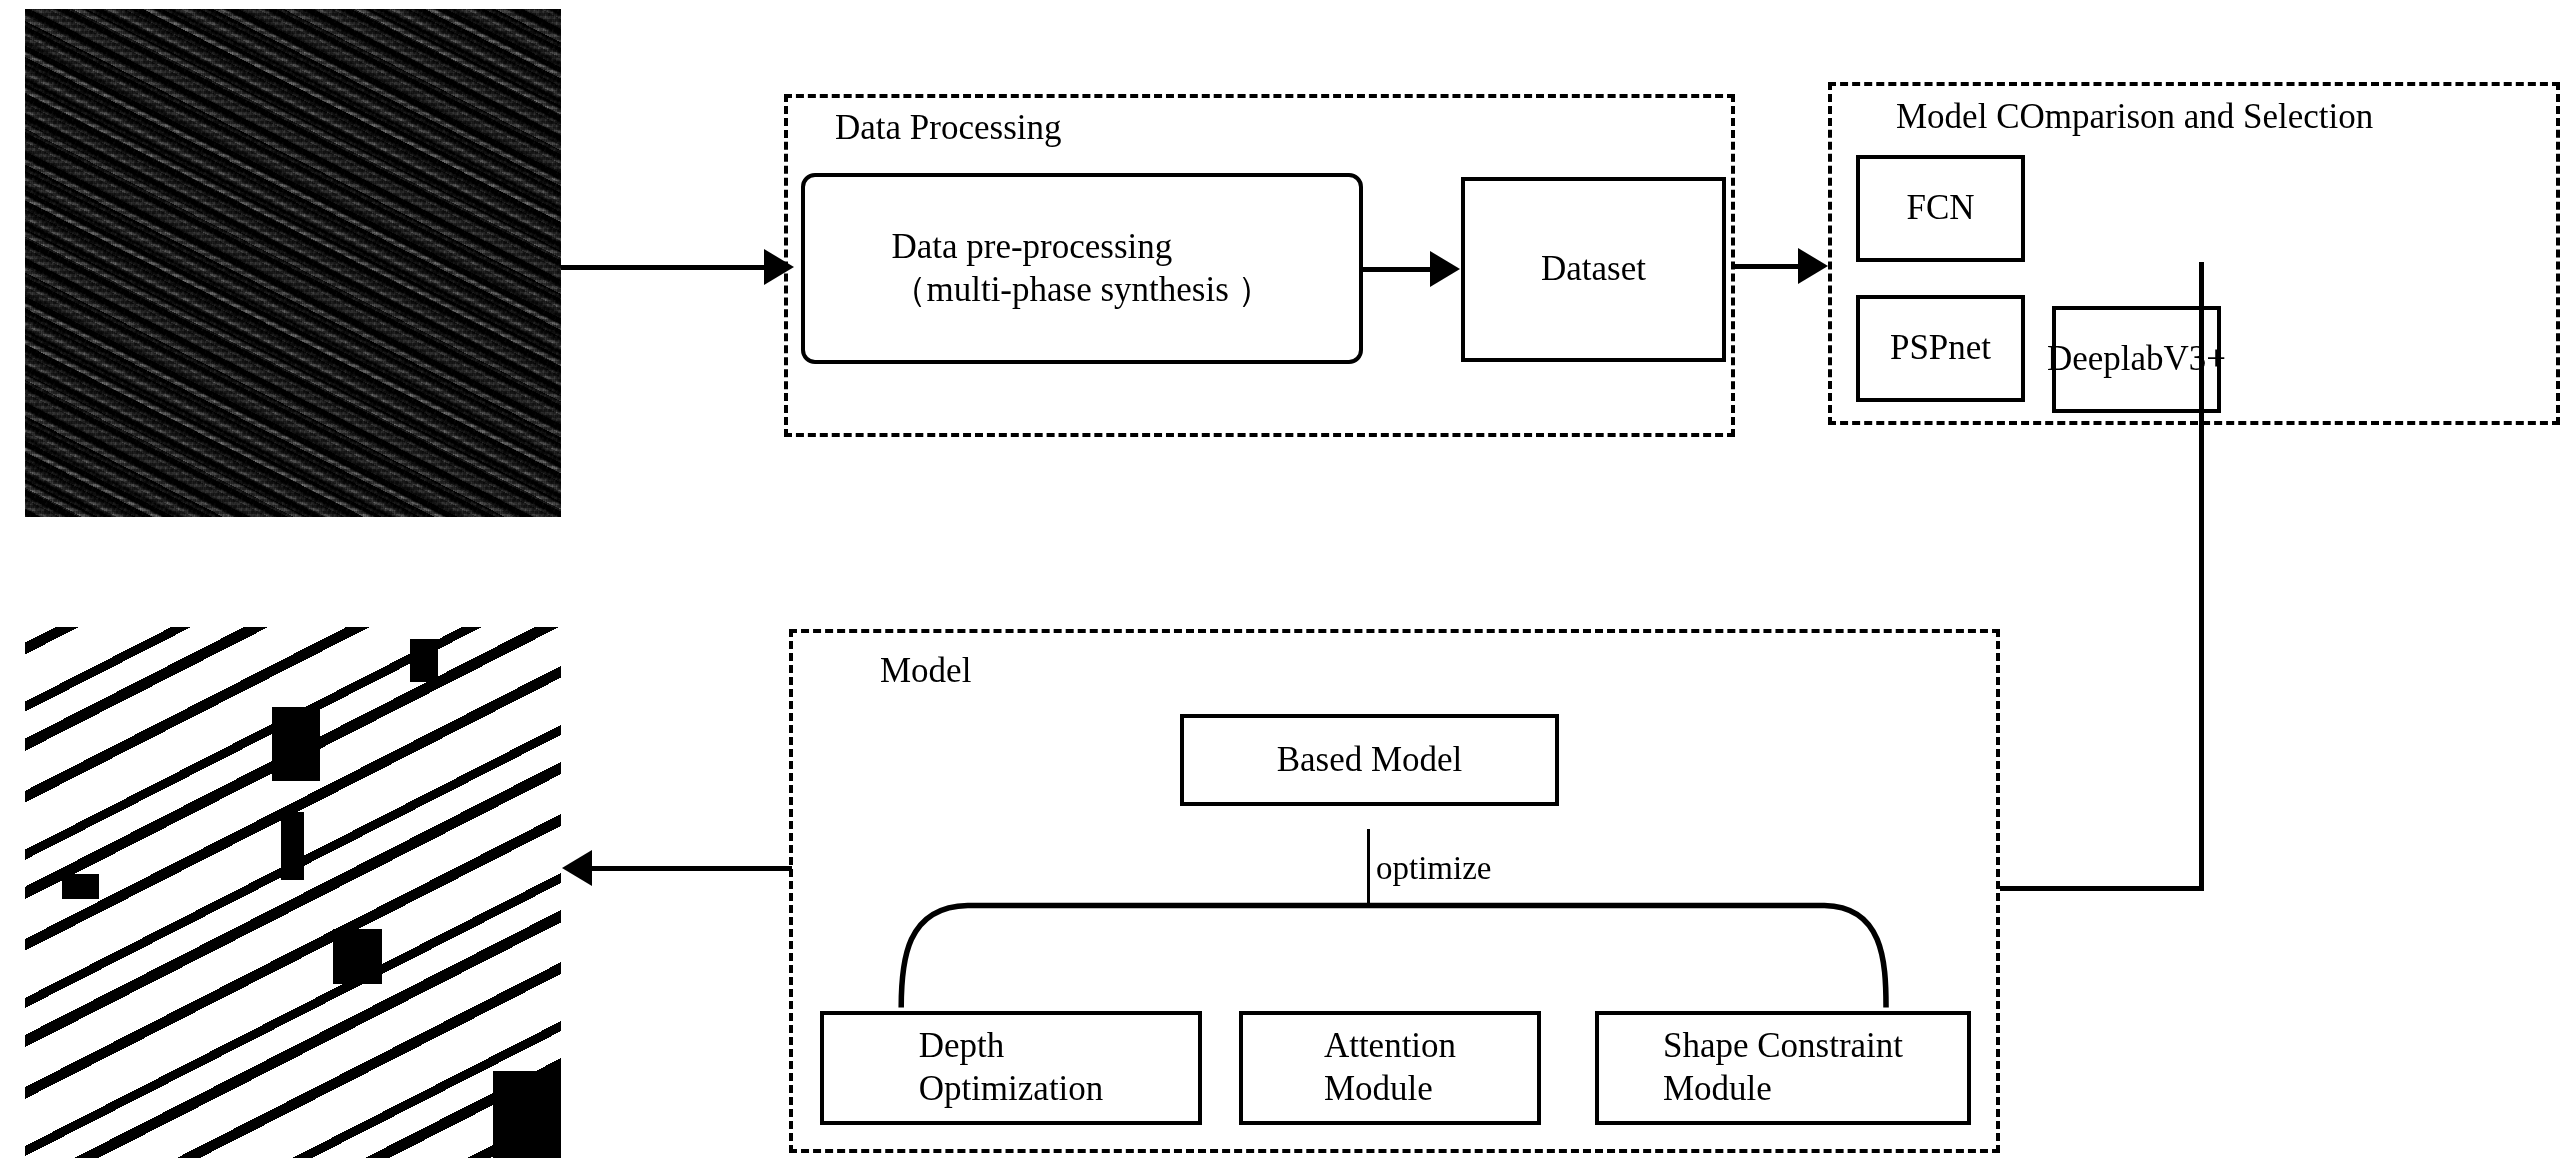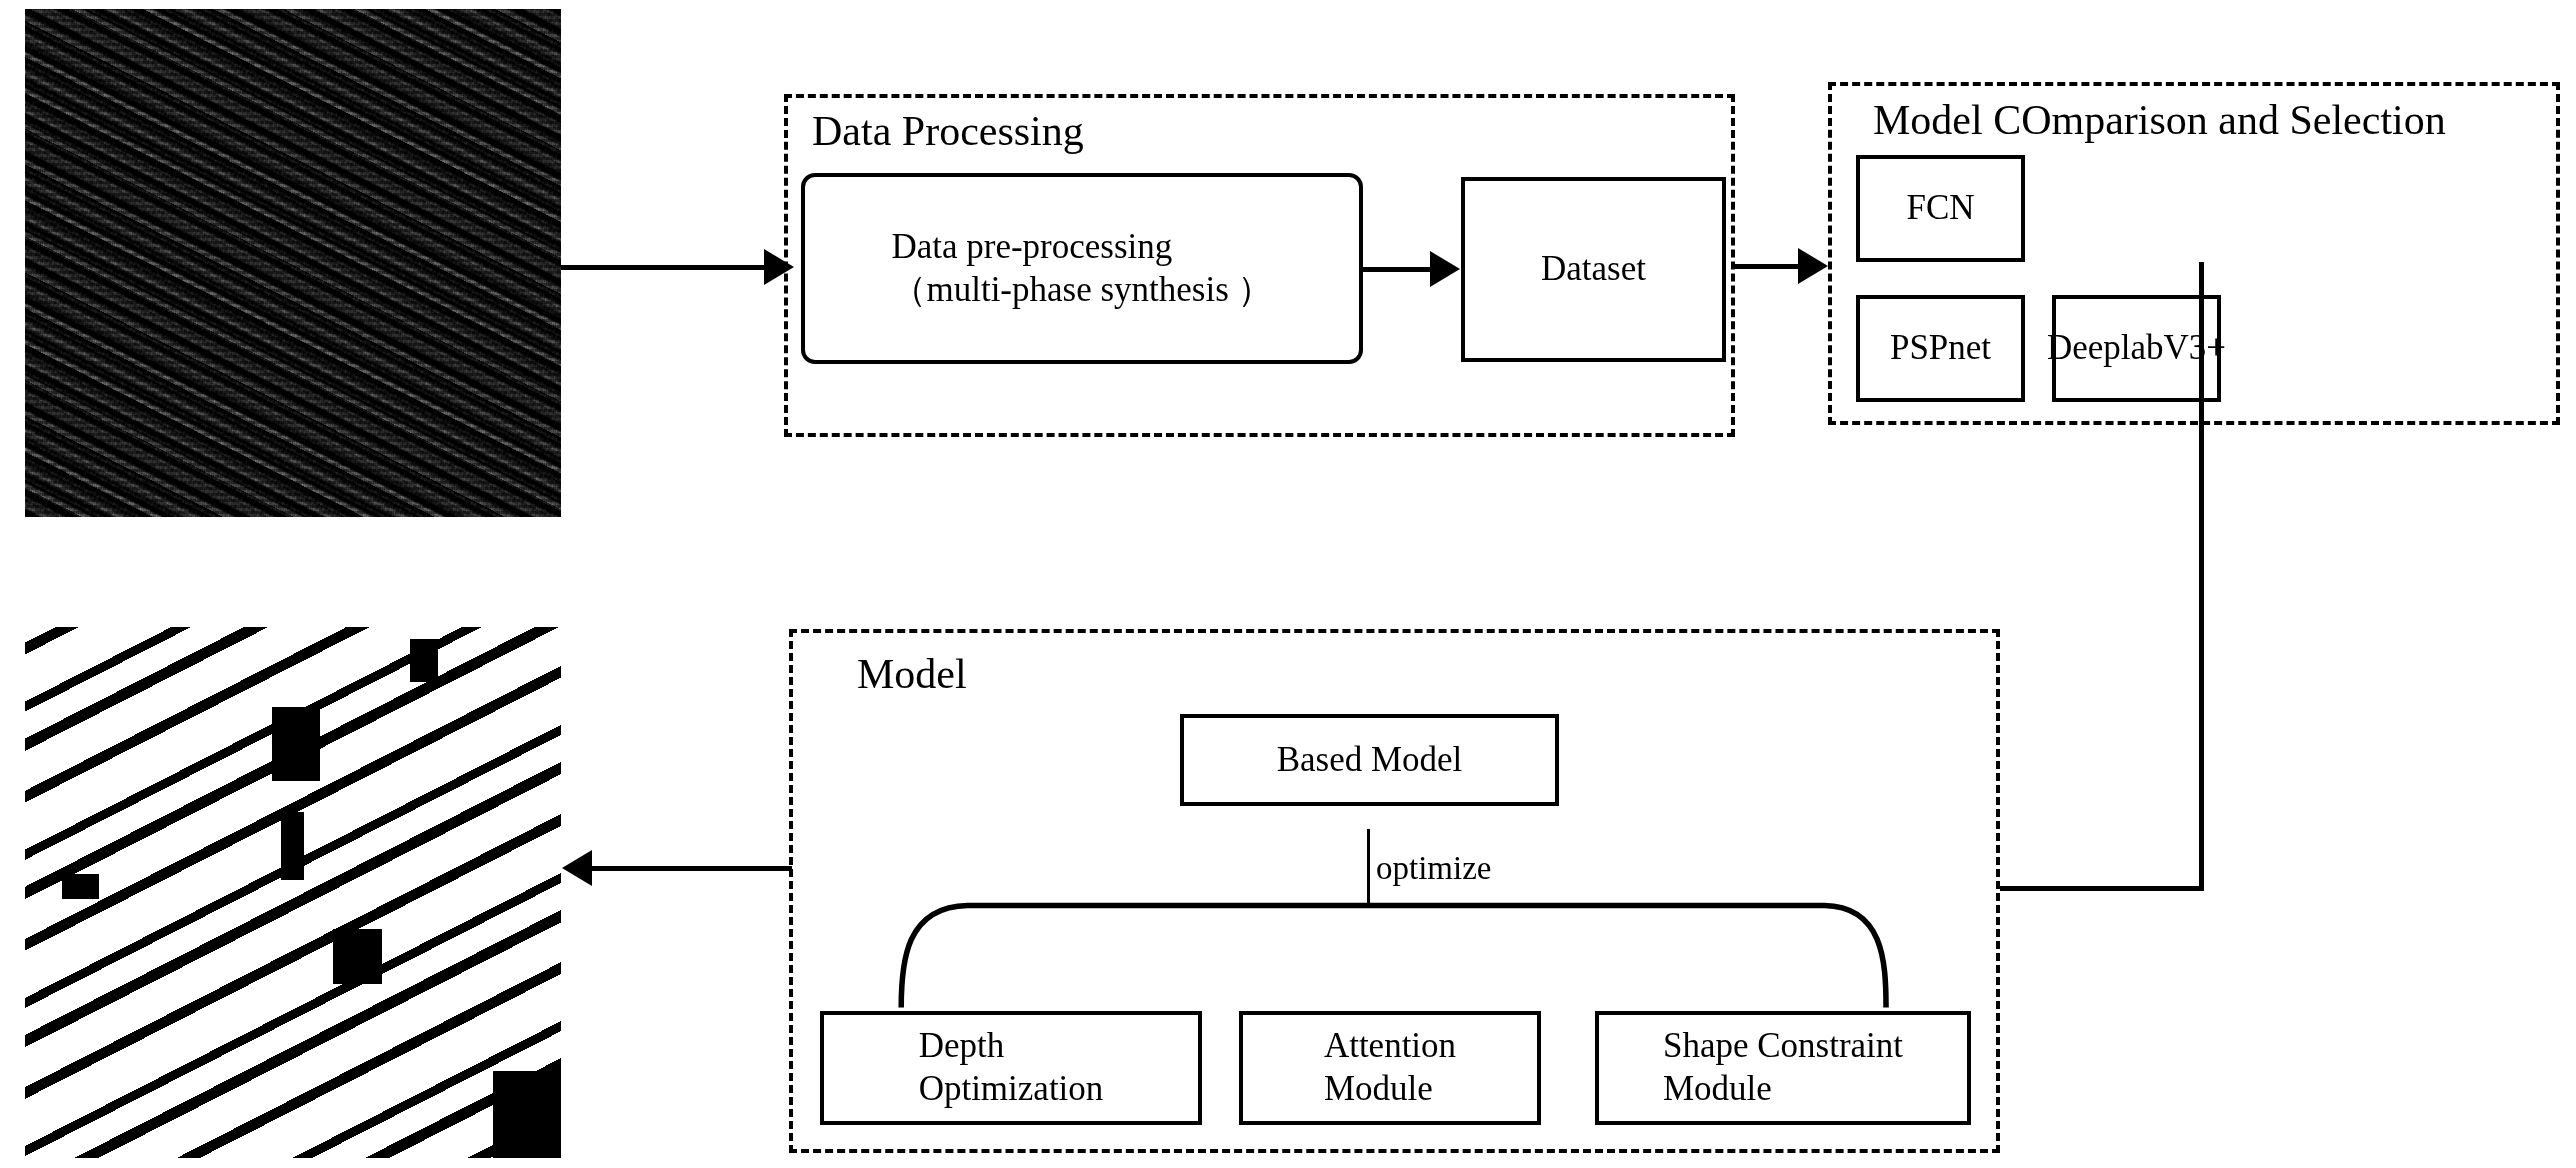--- a/index.html
+++ b/index.html
@@ -39,21 +39,21 @@
         #fff 10.5px, #fff 46px,
         #000 46px, #000 57px,
         #fff 57px, #fff 81px,
         #000 81px, #000 90px,
         #fff 90px, #fff 132px);
   }
   .mask-break{position:absolute;background:#000;}
 
   
   .dashed{position:absolute;border:4.3px dashed #000;box-sizing:border-box;background:transparent;}
-  .grp-title{position:absolute;font-size:42px;line-height:1;white-space:nowrap;}
+  .grp-title{position:absolute;font-size:35px;line-height:1;white-space:nowrap;margin-left:23px;}
 
   
   .box{position:absolute;box-sizing:border-box;border:4.3px solid #000;background:#fff;
        display:flex;align-items:center;justify-content:center;}
   .box span{display:block;font-size:35px;line-height:1.22;}
 
   
   .hline{position:absolute;height:5px;background:#000;}
   .vline{position:absolute;width:5px;background:#000;}
   .arrow-r{position:absolute;width:0;height:0;border-top:18.5px solid transparent;
@@ -98,21 +98,21 @@
 
   <div class="dashed" style="left:1828px;top:82px;width:732px;height:343px;"></div>
   <div class="grp-title" style="left:1873px;top:99px;">Model COmparison and Selection</div>
 
   <div class="box" style="left:1856px;top:155px;width:169px;height:107px;">
     <span>FCN</span>
   </div>
   <div class="box" style="left:1856px;top:295px;width:169px;height:107px;">
     <span>PSPnet</span>
   </div>
-  <div class="box" style="left:2052px;top:295px;width:169px;height:107px;">
+  <div class="box" style="left:2052px;top:306px;width:169px;height:107px;">
     <span>DeeplabV3+</span>
   </div>
 
   <div class="vline" style="left:2199px;top:262px;height:629px;"></div>
   <div class="hline" style="left:2000px;top:886px;width:204px;"></div>
 
   <div class="dashed" style="left:789px;top:629px;width:1211px;height:524px;"></div>
   <div class="grp-title" style="left:857px;top:653px;">Model</div>
 
   <div class="box" style="left:1180px;top:714px;width:379px;height:92px;">

